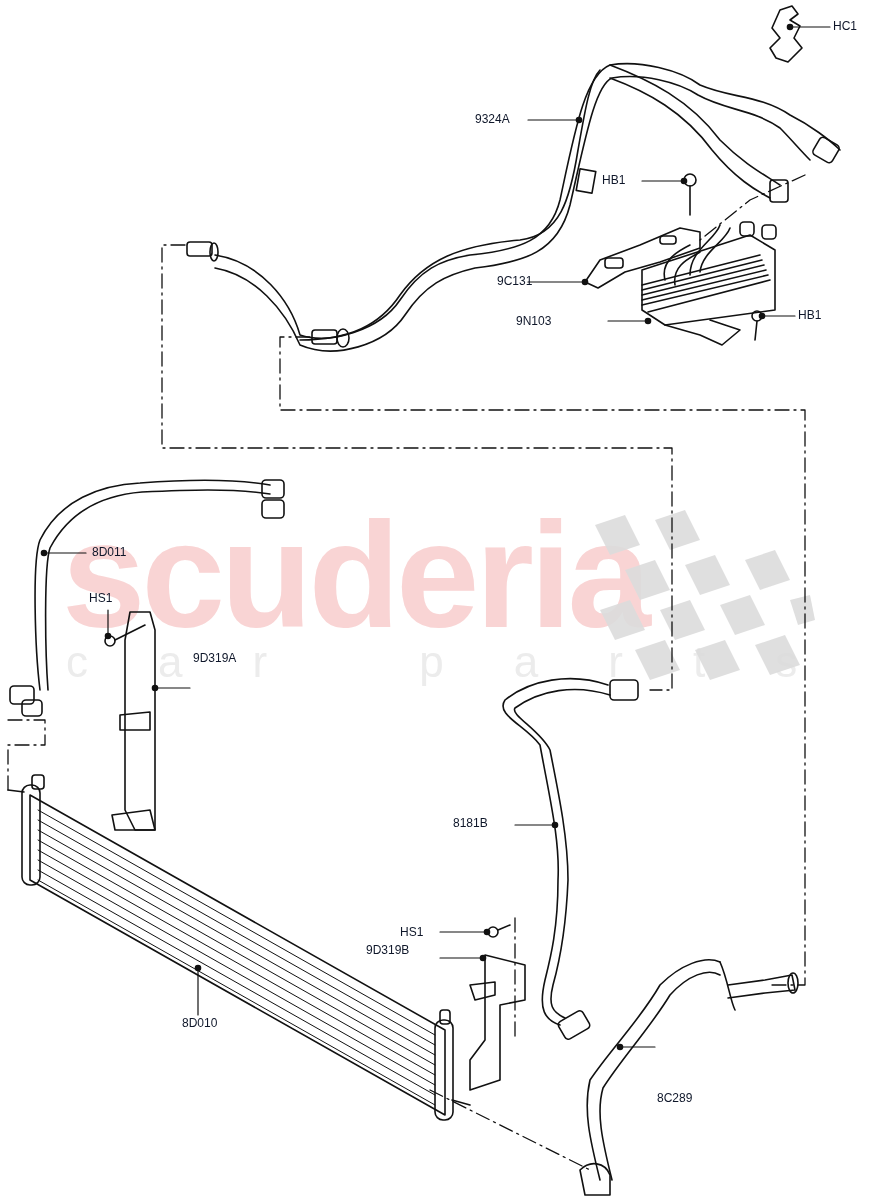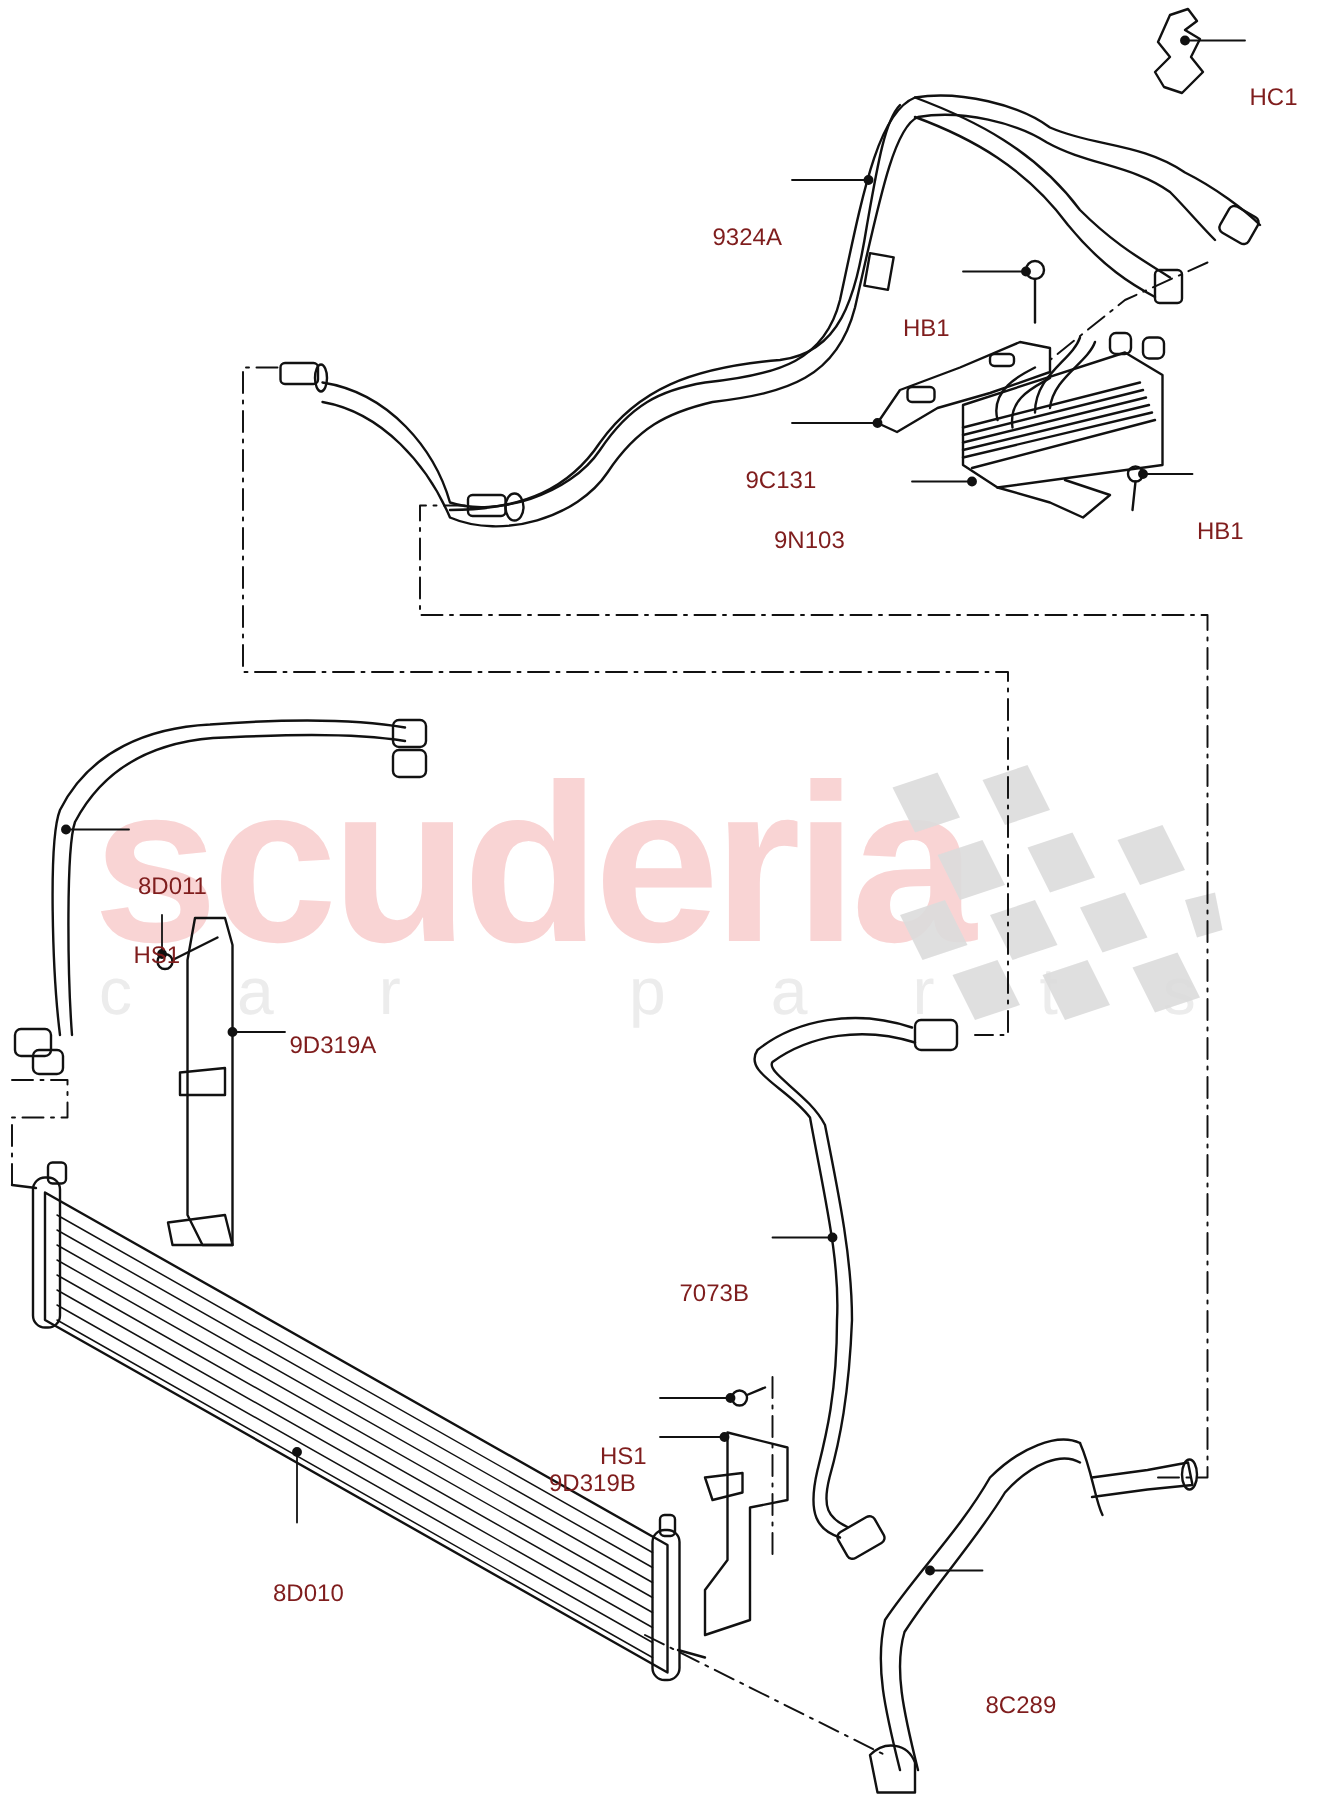--- a/index.html
+++ b/index.html
@@ -1,20 +1,20 @@
 <!DOCTYPE html>
 <html><head>
 <meta charset="utf-8">
 <style>
   html,body{margin:0;padding:0;background:#fff;}
   #canvas{position:relative;width:878px;height:1200px;overflow:hidden;background:#fff;font-family:"Liberation Sans",sans-serif;}
   svg.art{position:absolute;left:0;top:0;}
   .wm-main{position:absolute;left:62px;top:500px;font-size:150px;font-weight:bold;color:#f9d4d4;letter-spacing:-4px;font-family:"Liberation Sans",sans-serif;line-height:1;}
   .wm-sub{position:absolute;left:66px;top:640px;font-size:44px;color:#ececec;letter-spacing:70px;font-family:"Liberation Sans",sans-serif;line-height:1;}
-  .lbl{position:absolute;font-size:16px;color:#7f1d1d;font-family:"Liberation Sans",sans-serif;line-height:1;white-space:nowrap;margin-top:38px;}
+  .lbl{position:absolute;font-size:12px;color:#0f172a;font-family:"Liberation Sans",sans-serif;line-height:1;white-space:nowrap;}
 </style>
 </head>
 <body>
 
 <div id="canvas">
 
   <div class="wm-main">scuderia</div>
   <div class="wm-sub">car parts</div>
 
   <svg class="art" width="878" height="1200" viewBox="0 0 878 1200">
@@ -167,18 +167,18 @@
 
   <div class="lbl" style="left:833px;top:20px">HC1</div>
   <div class="lbl" style="left:475px;top:113px">9324A</div>
   <div class="lbl" style="left:602px;top:174px">HB1</div>
   <div class="lbl" style="left:497px;top:275px">9C131</div>
   <div class="lbl" style="left:516px;top:315px">9N103</div>
   <div class="lbl" style="left:798px;top:309px">HB1</div>
   <div class="lbl" style="left:92px;top:546px">8D011</div>
   <div class="lbl" style="left:89px;top:592px">HS1</div>
   <div class="lbl" style="left:193px;top:652px">9D319A</div>
-  <div class="lbl" style="left:453px;top:817px">7073B</div>
+  <div class="lbl" style="left:453px;top:817px">8181B</div>
   <div class="lbl" style="left:400px;top:926px">HS1</div>
   <div class="lbl" style="left:366px;top:944px">9D319B</div>
   <div class="lbl" style="left:182px;top:1017px">8D010</div>
   <div class="lbl" style="left:657px;top:1092px">8C289</div>
 </div>
 
 </body></html>

